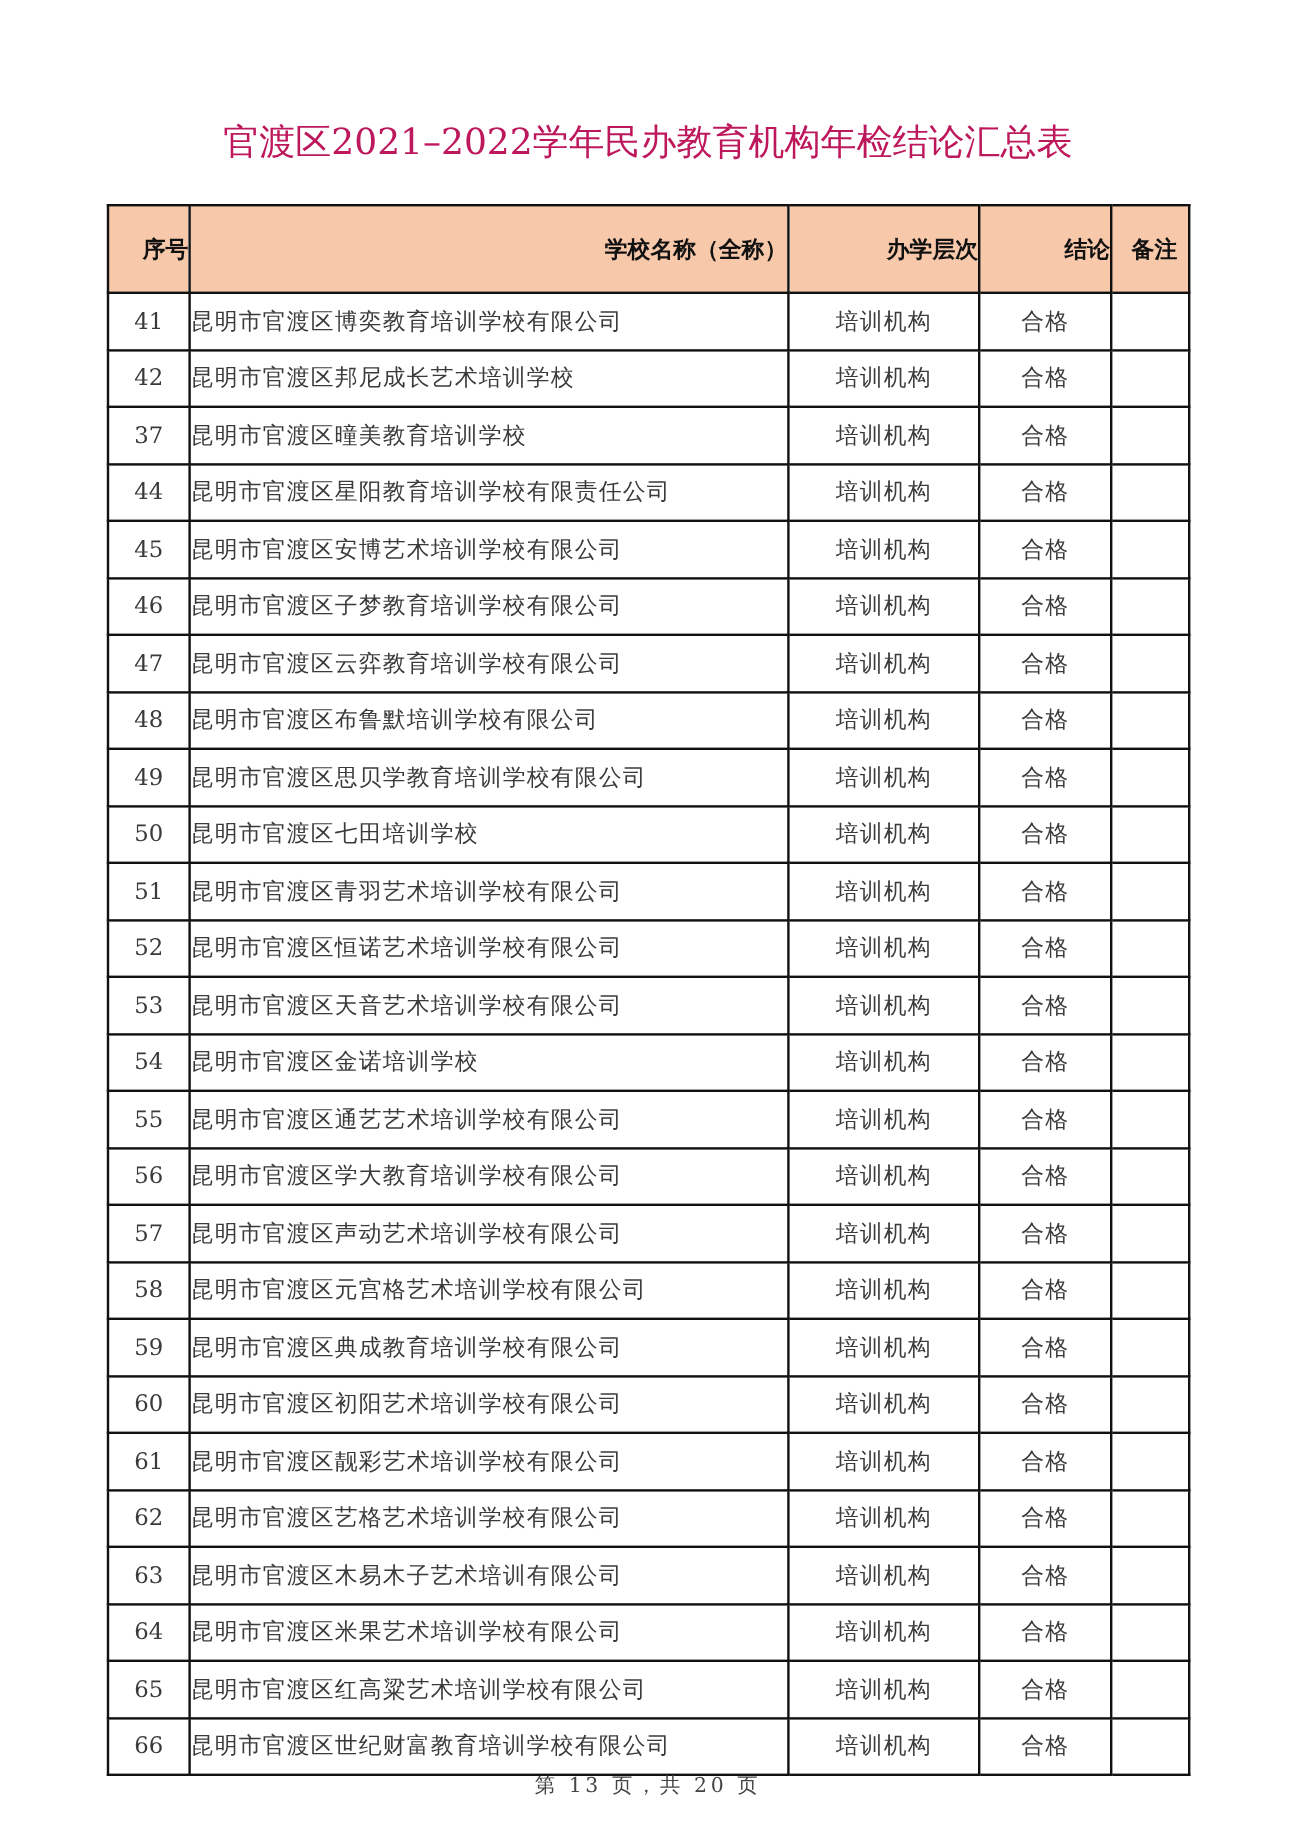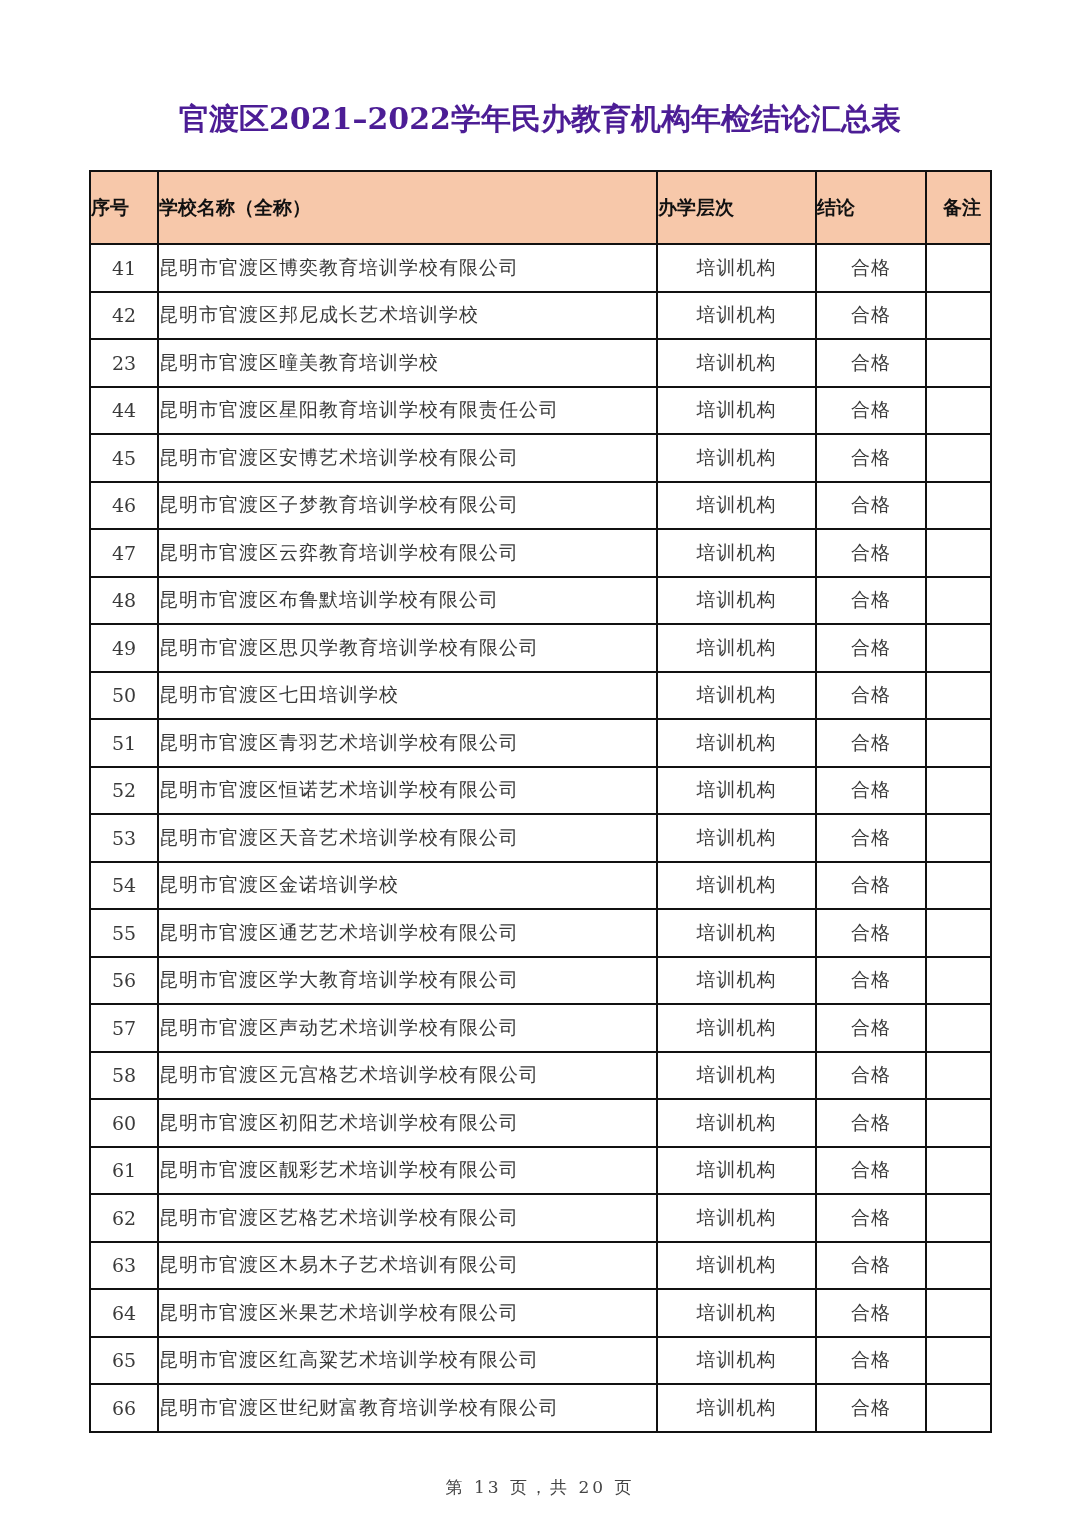--- a/index.html
+++ b/index.html
@@ -15,24 +15,24 @@
     font-family: "DejaVu Serif", "Liberation Serif", serif;
     color: #333333;
   }
   .title {
     position: absolute;
     left: 0;
     top: 94px;
     width: 1080px;
     text-align: center;
     font-family: "DejaVu Serif", "Liberation Serif", serif;
-    font-weight: bold;
+    font-weight: normal;
     font-size: 30px;
     letter-spacing: 0px;
-    color: #4c1d95;
+    color: #be185d;
     line-height: 50px;
   }
   table.summary {
     position: absolute;
     left: 89px;
     top: 170px;
     width: 901px;
     border-collapse: collapse;
     table-layout: fixed;
     border: 2px solid #111111;
@@ -43,21 +43,21 @@
     overflow: hidden;
     white-space: nowrap;
   }
   table.summary thead th {
     background: #f7c8aa;
     height: 71px;
     font-family: "DejaVu Sans", "Liberation Sans", sans-serif;
     font-weight: bold;
     font-size: 19px;
     color: #111111;
-    text-align: left;
+    text-align: right;
   }
   table.summary thead th.remark-head {
     text-align: left;
     padding-left: 16px;
   }
   table.summary tbody td {
     height: 45.5px;
     font-size: 19px;
     color: #3a3a3a;
     background: #ffffff;
@@ -110,21 +110,21 @@
         <td class="col-remark"></td>
       </tr>
       <tr>
         <td class="col-idx">42</td>
         <td class="col-name">昆明市官渡区邦尼成长艺术培训学校</td>
         <td class="col-level">培训机构</td>
         <td class="col-result">合格</td>
         <td class="col-remark"></td>
       </tr>
       <tr>
-        <td class="col-idx">23</td>
+        <td class="col-idx">37</td>
         <td class="col-name">昆明市官渡区曈美教育培训学校</td>
         <td class="col-level">培训机构</td>
         <td class="col-result">合格</td>
         <td class="col-remark"></td>
       </tr>
       <tr>
         <td class="col-idx">44</td>
         <td class="col-name">昆明市官渡区星阳教育培训学校有限责任公司</td>
         <td class="col-level">培训机构</td>
         <td class="col-result">合格</td>
@@ -222,20 +222,27 @@
         <td class="col-remark"></td>
       </tr>
       <tr>
         <td class="col-idx">58</td>
         <td class="col-name">昆明市官渡区元宫格艺术培训学校有限公司</td>
         <td class="col-level">培训机构</td>
         <td class="col-result">合格</td>
         <td class="col-remark"></td>
       </tr>
       <tr>
+        <td class="col-idx">59</td>
+        <td class="col-name">昆明市官渡区典成教育培训学校有限公司</td>
+        <td class="col-level">培训机构</td>
+        <td class="col-result">合格</td>
+        <td class="col-remark"></td>
+      </tr>
+      <tr>
         <td class="col-idx">60</td>
         <td class="col-name">昆明市官渡区初阳艺术培训学校有限公司</td>
         <td class="col-level">培训机构</td>
         <td class="col-result">合格</td>
         <td class="col-remark"></td>
       </tr>
       <tr>
         <td class="col-idx">61</td>
         <td class="col-name">昆明市官渡区靓彩艺术培训学校有限公司</td>
         <td class="col-level">培训机构</td>

